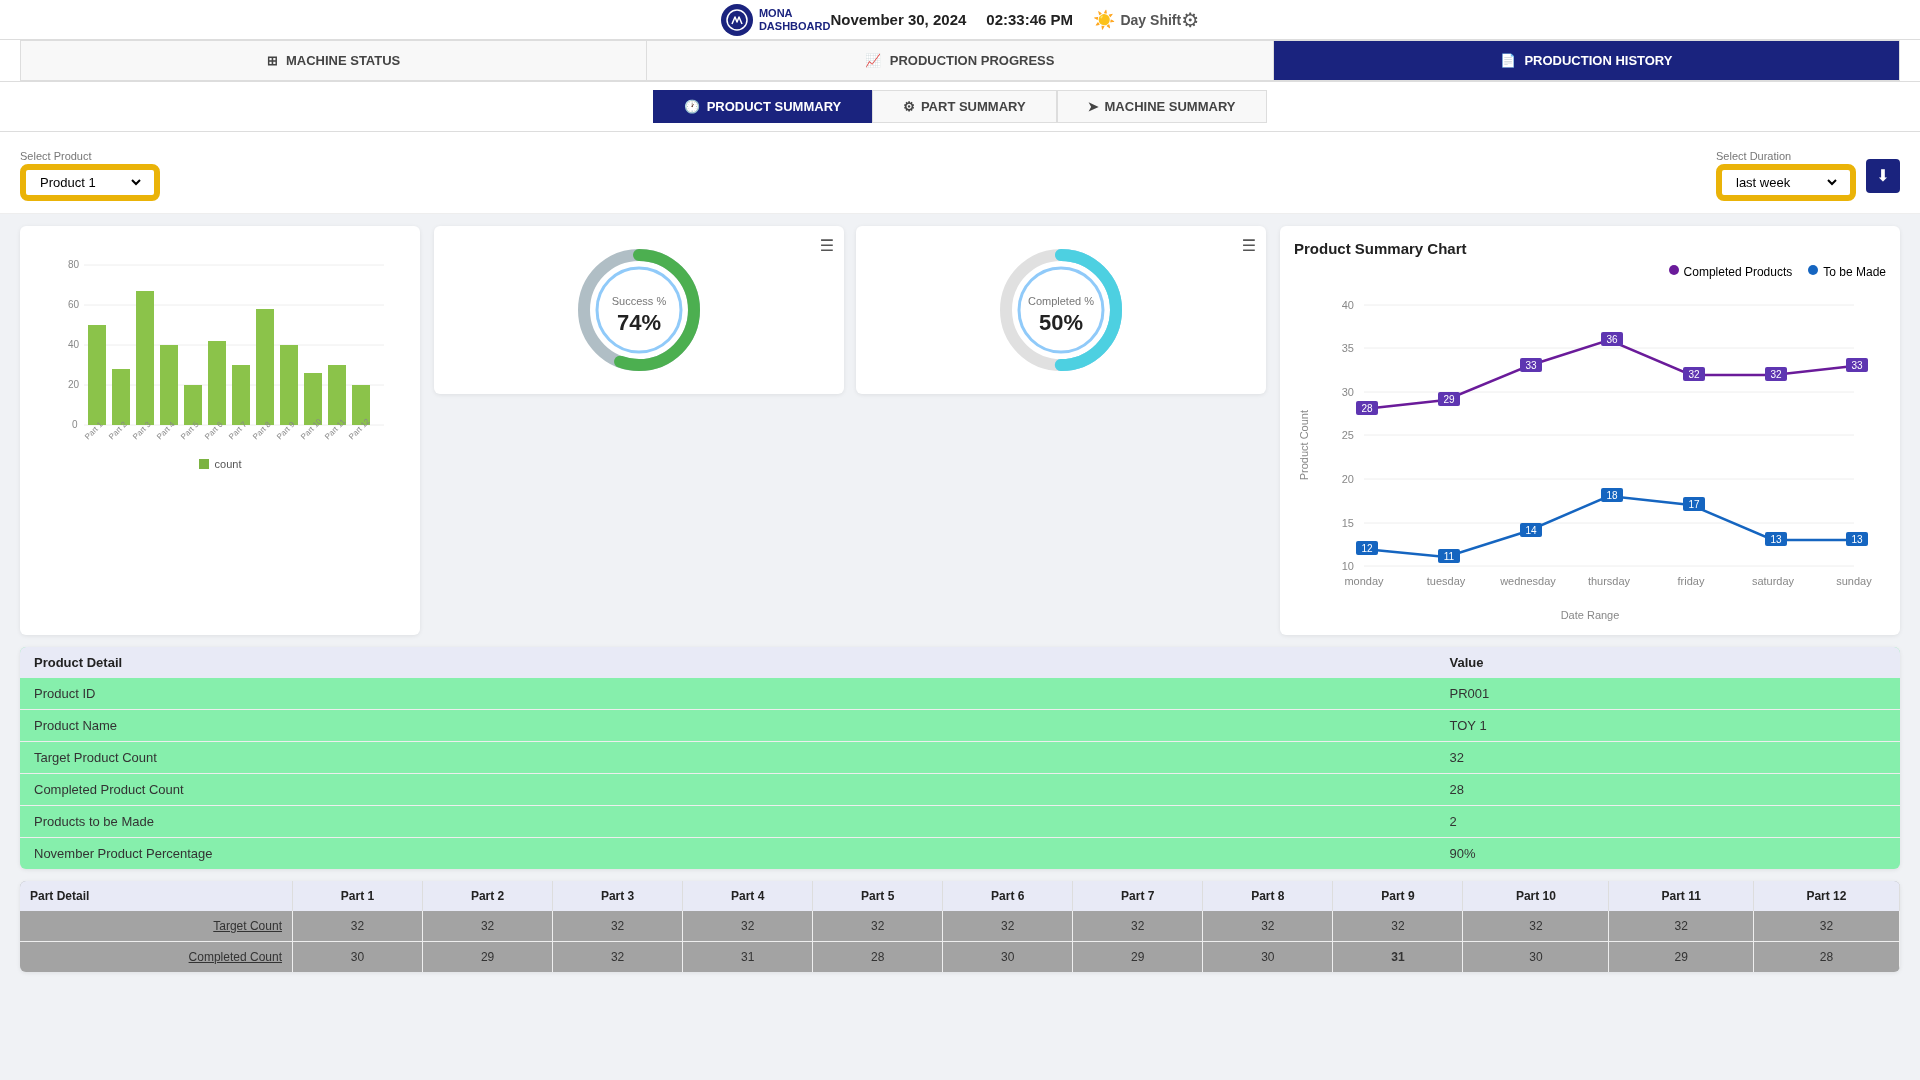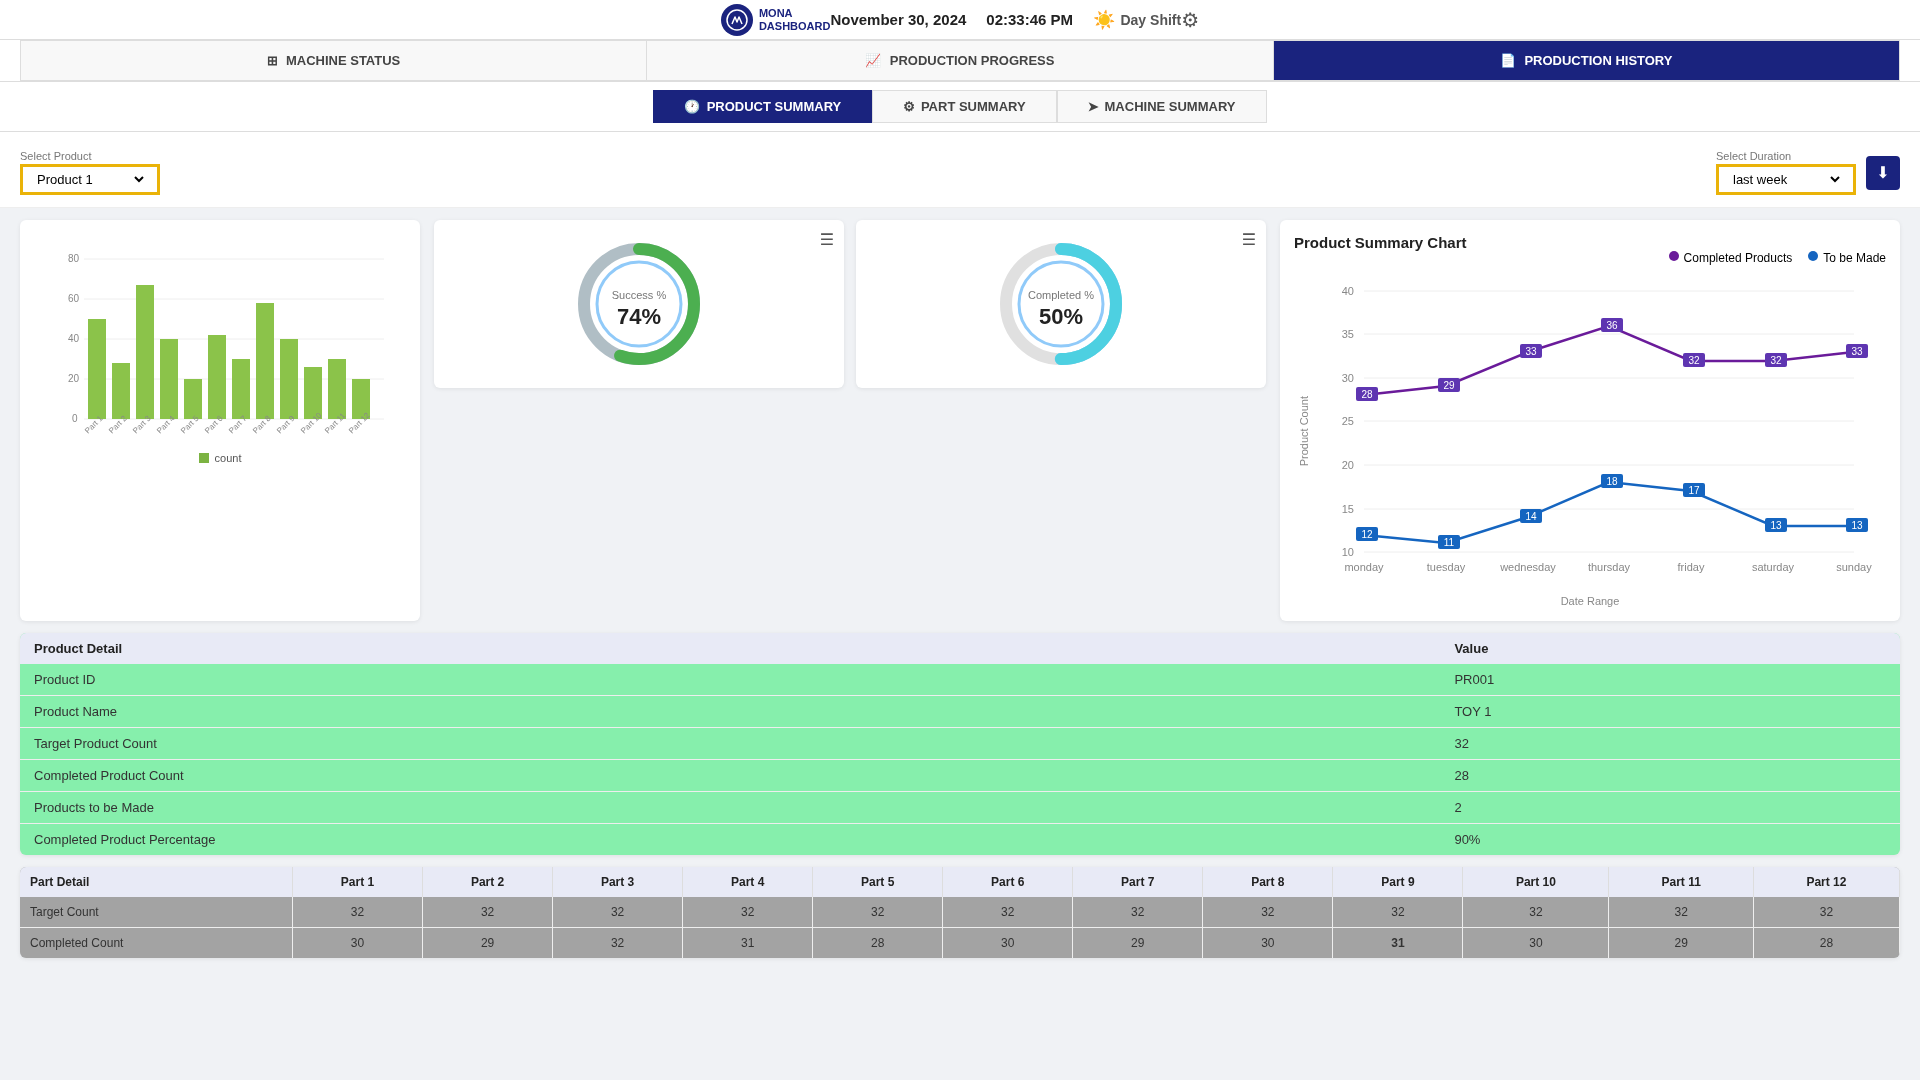--- a/index.html
+++ b/index.html
@@ -21,21 +21,21 @@
 
     
     .sub-tabs { display: flex; justify-content: center; background: #fff; padding: 8px 20px; gap: 0; border-bottom: 1px solid #ddd; }
     .sub-tab { display: flex; align-items: center; gap: 6px; padding: 8px 30px; font-size: 13px; font-weight: 600; color: #444; cursor: pointer; border: 1px solid #ddd; background: #f8f8f8; }
     .sub-tab.active { background: #1a237e; color: #fff; border-color: #1a237e; }
 
     
     .filter-bar { display: flex; align-items: center; justify-content: space-between; padding: 12px 20px; background: #fff; border-bottom: 1px solid #eee; }
     .filter-left, .filter-right { display: flex; align-items: center; gap: 10px; margin-top: 6px; }
     .filter-label { font-size: 11px; color: #777; display: block; margin-bottom: 2px; }
-    .filter-select { display: flex; align-items: center; border: 3px solid #eab308; border-radius: 0; padding: 4px 10px; font-size: 13px; background: #fff; min-width: 140px; cursor: pointer; }
+    .filter-select { display: flex; align-items: center; border: 6px solid #eab308; border-radius: 8px; padding: 4px 10px; font-size: 13px; background: #fff; min-width: 140px; cursor: pointer; }
     .filter-select select { border: none; outline: none; font-size: 13px; background: transparent; cursor: pointer; width: 100%; }
     .download-btn { width: 34px; height: 34px; background: #1a237e; border-radius: 4px; display: flex; align-items: center; justify-content: center; cursor: pointer; color: #fff; font-size: 16px; }
 
     
     .main-content { display: flex; padding: 12px 20px; gap: 14px; }
     
     
     .panel { background: #fff; border-radius: 6px; box-shadow: 0 1px 4px rgba(0,0,0,0.08); }
     .left-panel { width: 400px; padding: 14px 10px 10px 10px; }
     .center-panel { flex: 1; display: flex; flex-direction: column; gap: 12px; }
@@ -50,32 +50,32 @@
     .donut-svg { width: 140px; height: 140px; }
 
     
     .detail-table { width: 100%; border-collapse: collapse; font-size: 13px; }
     .detail-table th { background: #e8eaf6; color: #222; padding: 8px 14px; text-align: left; font-weight: 600; }
     .detail-table td { padding: 8px 14px; border-bottom: 1px solid #eee; color: #333; }
     .detail-table tr:last-child td { border-bottom: none; }
     .detail-section { background: #86efac; border-radius: 6px; box-shadow: 0 1px 4px rgba(0,0,0,0.08); overflow: hidden; margin: 0 20px 12px 20px; }
 
     
-    .chart-title { font-size: 15px; font-weight: 700; color: #222; }
+    .chart-title { font-size: 15px; font-weight: 700; color: #222; margin-bottom: 8px; }
     .chart-legend { display: flex; gap: 16px; justify-content: flex-end; font-size: 12px; margin-bottom: 6px; }
     .legend-item { display: flex; align-items: flex-start; gap: 5px; }
     .legend-circle { width: 10px; height: 10px; border-radius: 50%; }
 
     
     .part-table-section { background: #a3a3a3; border-radius: 6px; box-shadow: 0 1px 4px rgba(0,0,0,0.08); overflow: hidden; margin: 0 20px 12px 20px; }
     .part-table { width: 100%; border-collapse: collapse; font-size: 12px; }
     .part-table th { background: #e8eaf6; color: #222; padding: 8px 10px; text-align: center; font-weight: 600; border-right: 1px solid #ddd; }
     .part-table th:first-child { text-align: left; }
     .part-table td { padding: 8px 10px; border-bottom: 1px solid #eee; text-align: center; color: #333; border-right: 1px solid #eee; }
-    .part-table td:first-child { text-align: left; font-weight: 500; }
+    .part-table td:first-child { text-align: right; font-weight: 500; text-decoration: underline; }
     .part-table tr:last-child td { border-bottom: none; }
     .highlight-blue { color: #1565c0; font-weight: 600; }
 
     
     .y-axis-label { font-size: 10px; fill: #888; }
     .chart-axis-label { font-size: 11px; color: #888; text-align: center; margin-top: 4px; font-weight: 500; }
     .line-chart-container { display: flex; }
     .line-chart-y-label { display: flex; align-items: center; justify-content: center; width: 20px; }
   </style>
 </head>
@@ -353,21 +353,21 @@
         </tr>
         <tr>
           <td>Completed Product Count</td>
           <td>28</td>
         </tr>
         <tr>
           <td>Products to be Made</td>
           <td>2</td>
         </tr>
         <tr>
-          <td>Completed Product Percentage</td>
+          <td>November Product Percentage</td>
           <td>90%</td>
         </tr>
       </tbody>
   </table>
 </div>
 
 <div class="part-table-section">
   <table class="part-table">
     <thead id="part-table-head">
     <tr>

